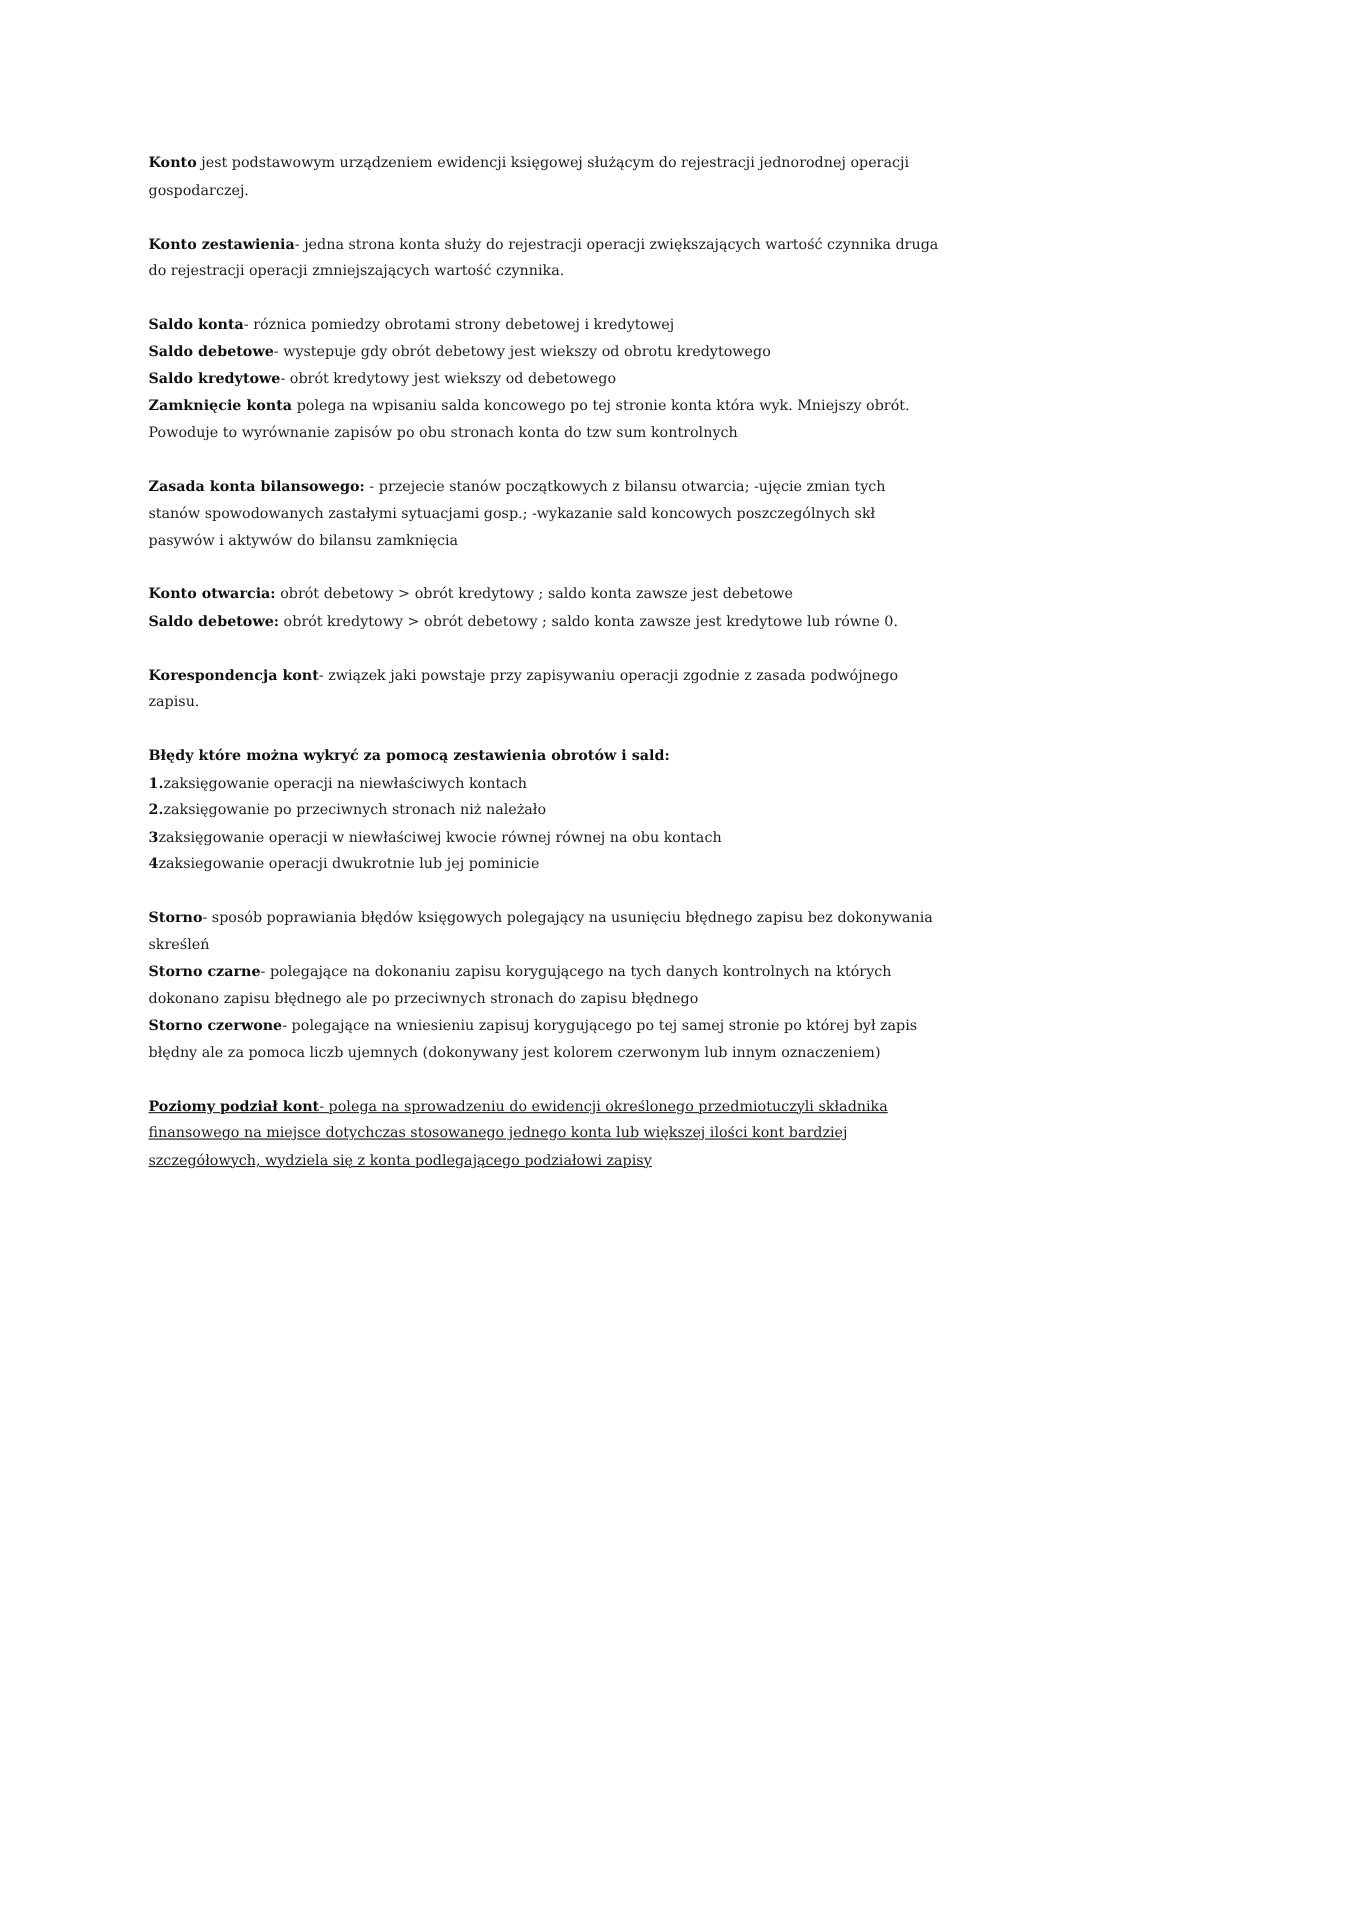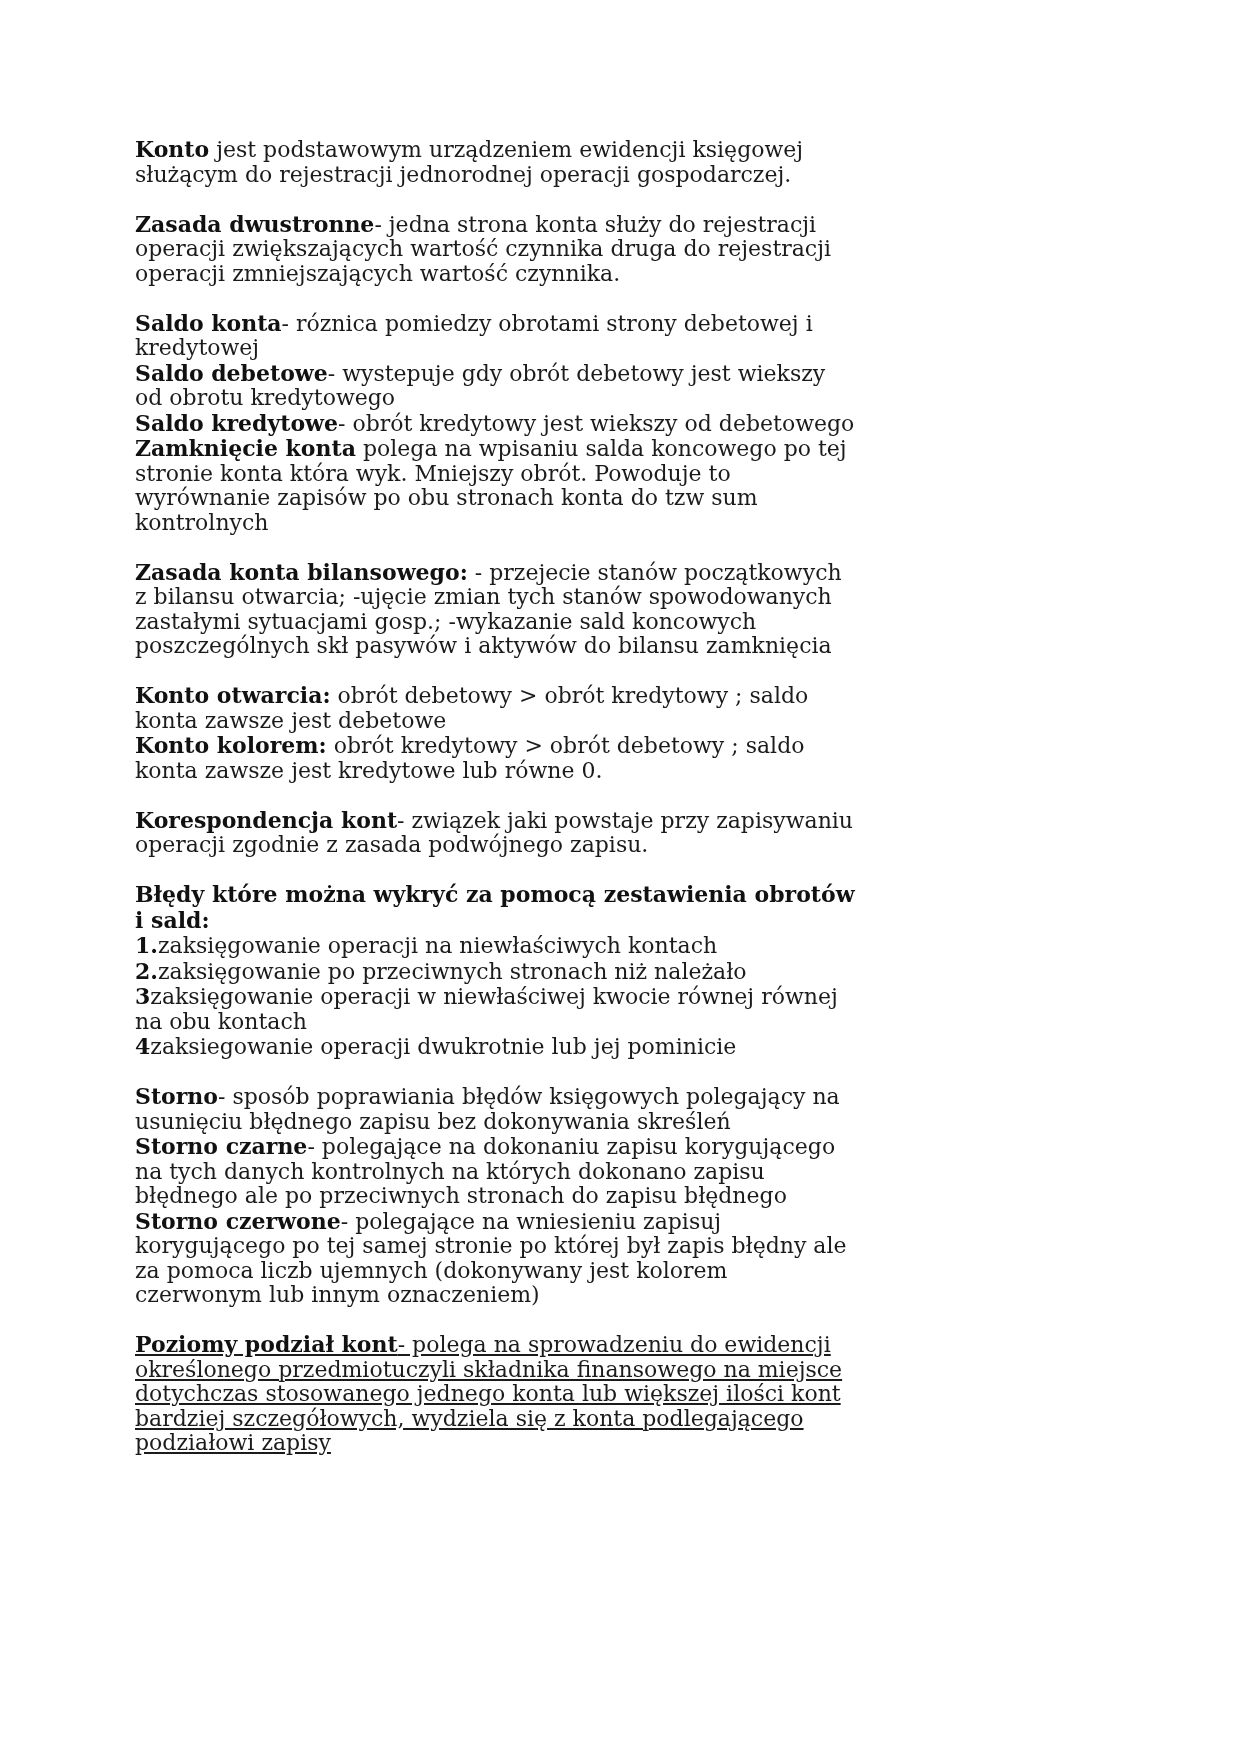--- a/index.html
+++ b/index.html
@@ -8,21 +8,21 @@
     background: #ffffff;
   }
   .page {
     position: relative;
     width: 1108px;
     min-height: 1754px;
     background: #ffffff;
     box-sizing: border-box;
     padding: 137px 252px 80px 135px;
     font-family: "DejaVu Serif", "Liberation Serif", serif;
-    font-size: 22px;
+    font-size: 13px;
     line-height: 24.5px;
     color: #1b1b1b;
   }
   .doc-body p.para {
     margin: 0 0 24.5px 0;
     padding: 0;
     text-align: left;
   }
   .doc-body p.para:last-child {
     margin-bottom: 0;
@@ -32,22 +32,22 @@
     font-weight: bold;
     color: #111111;
   }
 </style>
 </head>
 <body>
 
 <div class="page">
   <div class="doc-body" style="color: rgb(27, 27, 27);">
       <p class="para"><strong>Konto</strong><span> jest podstawowym urządzeniem ewidencji księgowej służącym do rejestracji jednorodnej operacji gospodarczej.</span></p>
-      <p class="para"><strong>Zasada dwustronne</strong><span>- jedna strona konta służy do rejestracji operacji zwiększających wartość czynnika druga do rejestracji operacji zmniejszających wartość czynnika.</span></p>
+      <p class="para"><strong>Konto zestawienia</strong><span>- jedna strona konta służy do rejestracji operacji zwiększających wartość czynnika druga do rejestracji operacji zmniejszających wartość czynnika.</span></p>
       <p class="para"><strong>Saldo konta</strong><span>- róznica pomiedzy obrotami strony debetowej i kredytowej</span><br><strong>Saldo debetowe</strong><span>- wystepuje gdy obrót debetowy jest wiekszy od obrotu kredytowego</span><br><strong>Saldo kredytowe</strong><span>- obrót kredytowy jest wiekszy od debetowego</span><br><strong>Zamknięcie konta</strong><span> polega na wpisaniu salda koncowego po tej stronie konta która wyk. Mniejszy obrót. Powoduje to wyrównanie zapisów po obu stronach konta do tzw sum kontrolnych</span></p>
       <p class="para"><strong>Zasada konta bilansowego:</strong><span> - przejecie stanów początkowych z bilansu otwarcia; -ujęcie zmian tych stanów spowodowanych zastałymi sytuacjami gosp.; -wykazanie sald koncowych poszczególnych skł pasywów i aktywów do bilansu zamknięcia</span></p>
-      <p class="para"><strong>Konto otwarcia:</strong><span> obrót debetowy &gt; obrót kredytowy ; saldo konta zawsze jest debetowe</span><br><strong>Konto kolorem:</strong><span> obrót kredytowy &gt; obrót debetowy ; saldo konta zawsze jest kredytowe lub równe 0.</span></p>
+      <p class="para"><strong>Konto otwarcia:</strong><span> obrót debetowy &gt; obrót kredytowy ; saldo konta zawsze jest debetowe</span><br><strong>Saldo debetowe:</strong><span> obrót kredytowy &gt; obrót debetowy ; saldo konta zawsze jest kredytowe lub równe 0.</span></p>
       <p class="para"><strong>Korespondencja kont</strong><span>- związek jaki powstaje przy zapisywaniu operacji zgodnie z zasada podwójnego zapisu.</span></p>
       <p class="para"><strong>Błędy które można wykryć za pomocą zestawienia obrotów i sald:</strong><br><strong>1.</strong><span>zaksięgowanie operacji na niewłaściwych kontach</span><br><strong>2.</strong><span>zaksięgowanie po przeciwnych stronach niż należało</span><br><strong>3</strong><span>zaksięgowanie operacji w niewłaściwej kwocie równej równej na obu kontach</span><br><strong>4</strong><span>zaksiegowanie operacji dwukrotnie lub jej pominicie</span></p>
       <p class="para"><strong>Storno</strong><span>- sposób poprawiania błędów księgowych polegający na usunięciu błędnego zapisu bez dokonywania skreśleń</span><br><strong>Storno czarne</strong><span>- polegające na dokonaniu zapisu korygującego na tych danych kontrolnych na których dokonano zapisu błędnego ale po przeciwnych stronach do zapisu błędnego</span><br><strong>Storno czerwone</strong><span>- polegające na wniesieniu zapisuj korygującego po tej samej stronie po której był zapis błędny ale za pomoca liczb ujemnych (dokonywany jest kolorem czerwonym lub innym oznaczeniem)</span></p>
       <p class="para"><strong>Poziomy podział kont</strong><span>- polega na sprowadzeniu do ewidencji określonego przedmiotuczyli składnika finansowego na miejsce dotychczas stosowanego jednego konta lub większej ilości kont bardziej szczegółowych, wydziela się z konta podlegającego podziałowi zapisy</span></p>
     </div>
 </div>
 
 </body></html>

